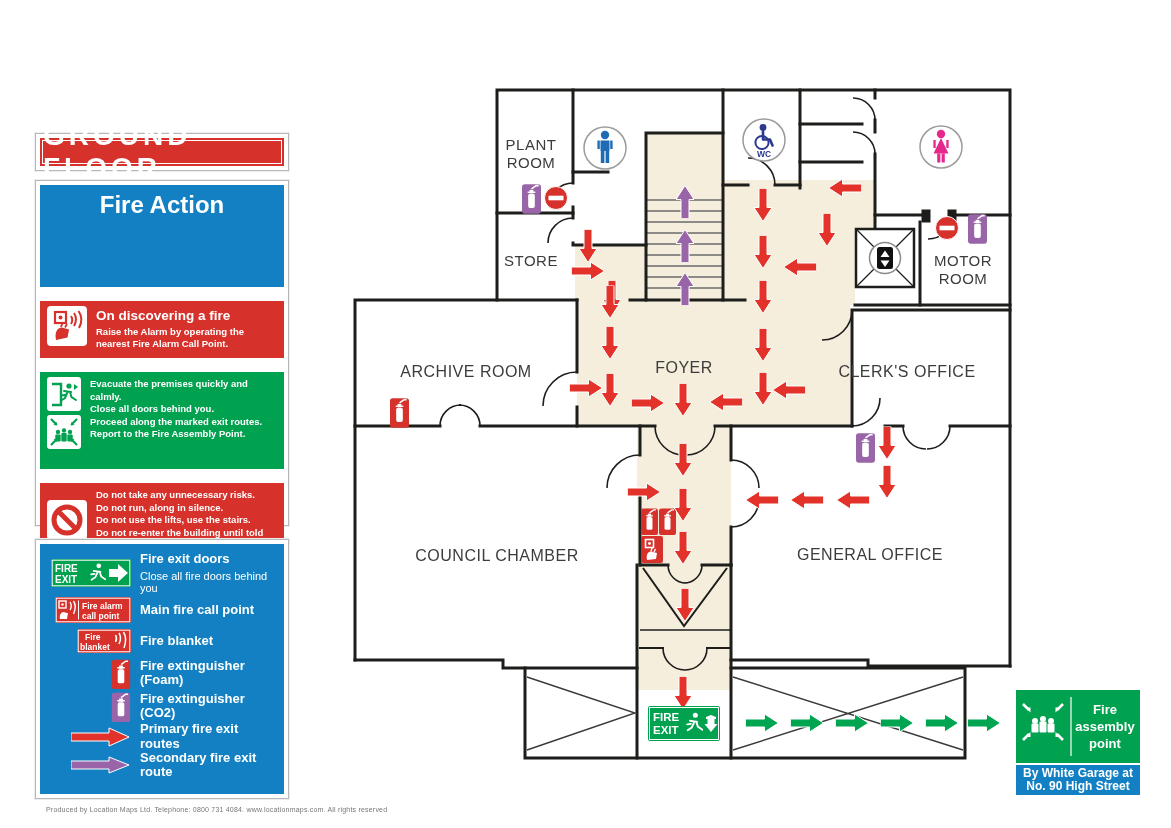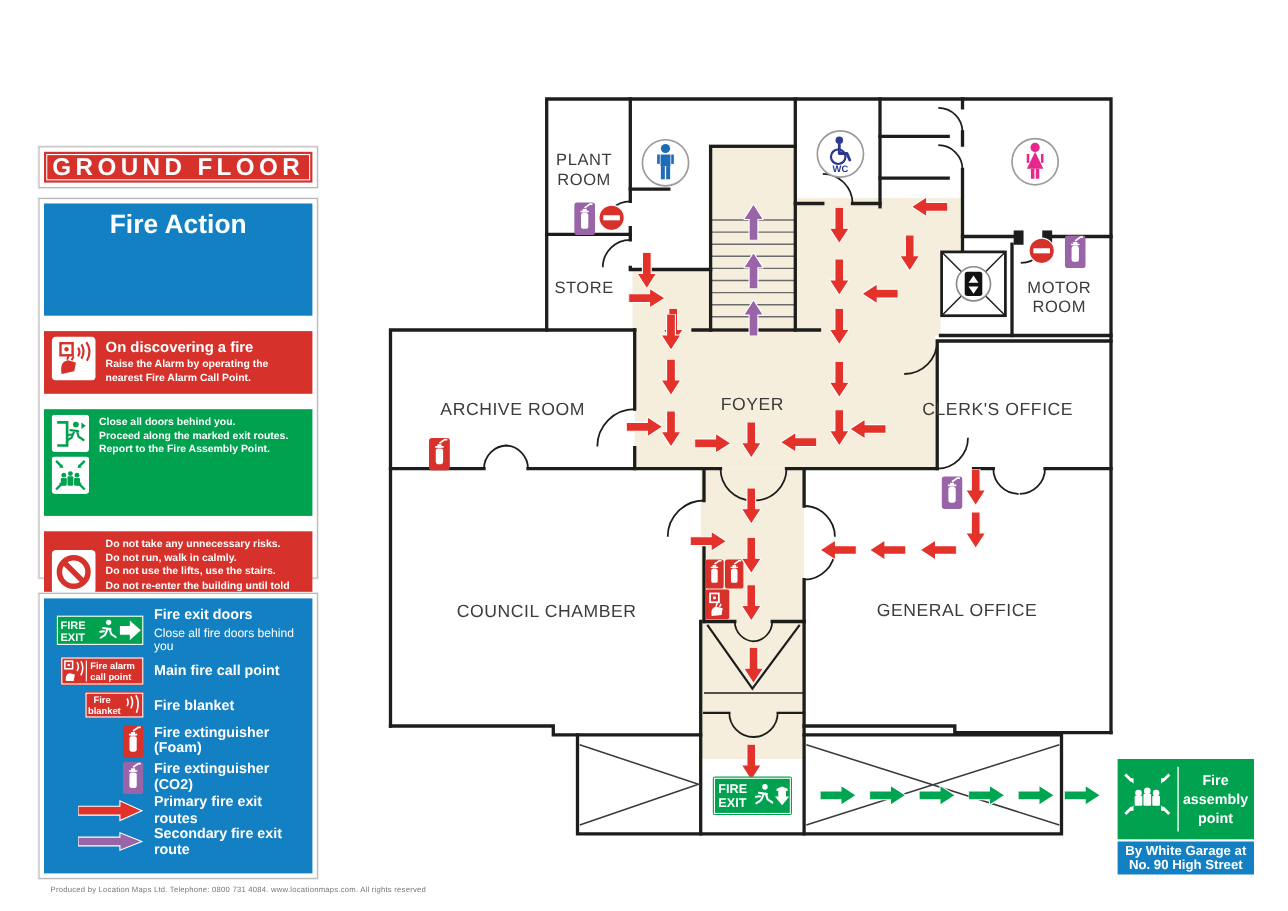--- a/index.html
+++ b/index.html
@@ -4,21 +4,21 @@
 <style>
   html,body{margin:0;padding:0;}
   body{width:1171px;height:828px;background:#ffffff;position:relative;overflow:hidden;
        font-family:"Liberation Sans",sans-serif;}
   svg{display:block;}
   
   .frame{position:absolute;background:#fff;border:1px solid #b7b7b7;box-shadow:0 0 0 1px #ededed;padding:4px;box-sizing:border-box;}
   #banner{left:35px;top:133px;width:254px;height:38px;}
   .banner-red{background:#d6312b;height:100%;box-sizing:border-box;display:flex;align-items:center;justify-content:center;}
   .banner-line{border:1px solid #fff;width:calc(100% - 6px);height:calc(100% - 6px);display:flex;align-items:center;justify-content:center;}
-  .banner-text{color:#fff;font-weight:bold;font-size:22px;letter-spacing:4px;}
+  .banner-text{color:#fff;font-weight:bold;font-size:28px;letter-spacing:4px;}
   #fire-action{left:35px;top:180px;width:254px;height:346px;display:flex;flex-direction:column;gap:14px;}
   .fa-block{box-sizing:border-box;padding:5px 7px;color:#fff;}
   .fa-blue{background:#1280c2;flex:0 0 102px;}
   .fa-red1{background:#d6312b;flex:0 0 57px;}
   .fa-green{background:#00a14f;flex:0 0 97px;}
   .fa-red2{background:#d6312b;flex:1 1 auto;}
   .fa-title{text-align:center;font-size:24px;font-weight:bold;margin:1px 0 5px 0;}
   .fa-row{display:flex;align-items:flex-start;}
   .fa-icon{flex:0 0 auto;margin-right:9px;}
   .fa-text{font-size:9.5px;font-weight:bold;line-height:1.32;padding-top:1px;}
@@ -342,38 +342,39 @@
               <path d="M4,4 l5,5 M30,4 l-5,5 M4,30 l5,-5 M30,30 l-5,-5" stroke="#00a14f" stroke-width="2.2"></path>
               <polygon points="9.5,7 6.5,10 10.5,10.5"></polygon>
                 <polygon points="24.5,7 27.5,10 23.5,10.5"></polygon>
               <polygon points="9.5,27 6.5,24 10.5,23.5"></polygon>
                 <polygon points="24.5,27 27.5,24 23.5,23.5"></polygon>
             </g>
           </svg>
         </span>
       </span>
       <div class="fa-text">
+        <div>Evacuate the premises quickly and calmly.</div>
         <div>Close all doors behind you.</div>
         <div>Proceed along the marked exit routes.</div>
         <div>Report to the Fire Assembly Point.</div>
       </div>
     </div>
   </div>
   <div class="fa-block fa-red2">
     <div class="fa-row" style="align-items:center">
       <span class="fa-icon">
         <svg width="40" height="40" viewBox="0 0 40 40">
             <rect width="40" height="40" rx="4" fill="#fff"></rect>
           <circle cx="20" cy="20" r="13" fill="none" stroke="#d6312b" stroke-width="5"></circle>
           <path d="M11,11 L29,29" stroke="#d6312b" stroke-width="5"></path>
         </svg>
       </span>
       <div class="fa-text">
         <div>Do not take any unnecessary risks.</div>
-        <div>Do not run, walk in calmly.</div>
+        <div>Do not run, along in silence.</div>
         <div>Do not use the lifts, use the stairs.</div>
         <div>Do not re-enter the building until told</div>
         <div>it is safe to do so.</div>
       </div>
     </div>
   </div>
 </div>
 
 <div class="frame" id="legend">
   <div class="legend-blue">

